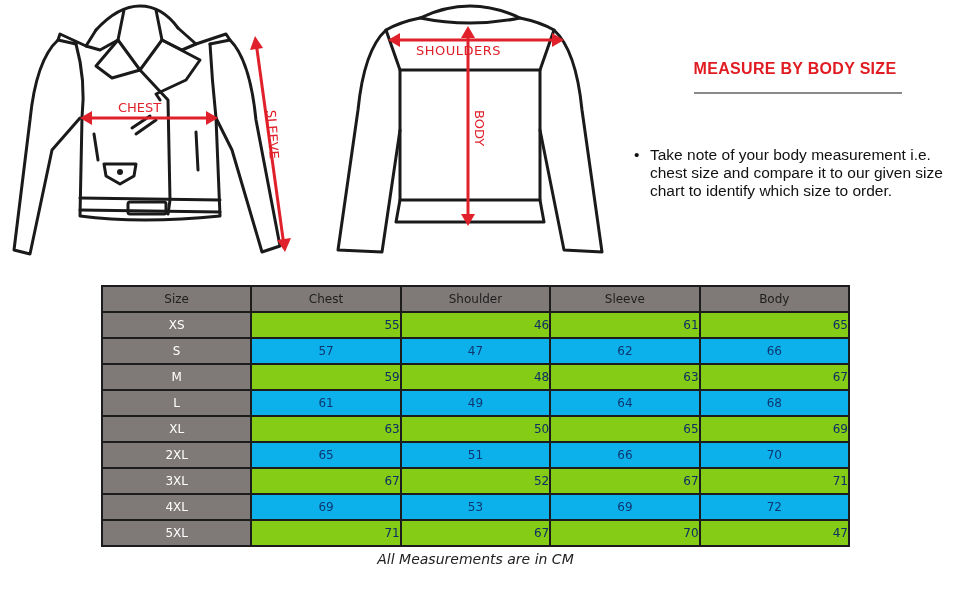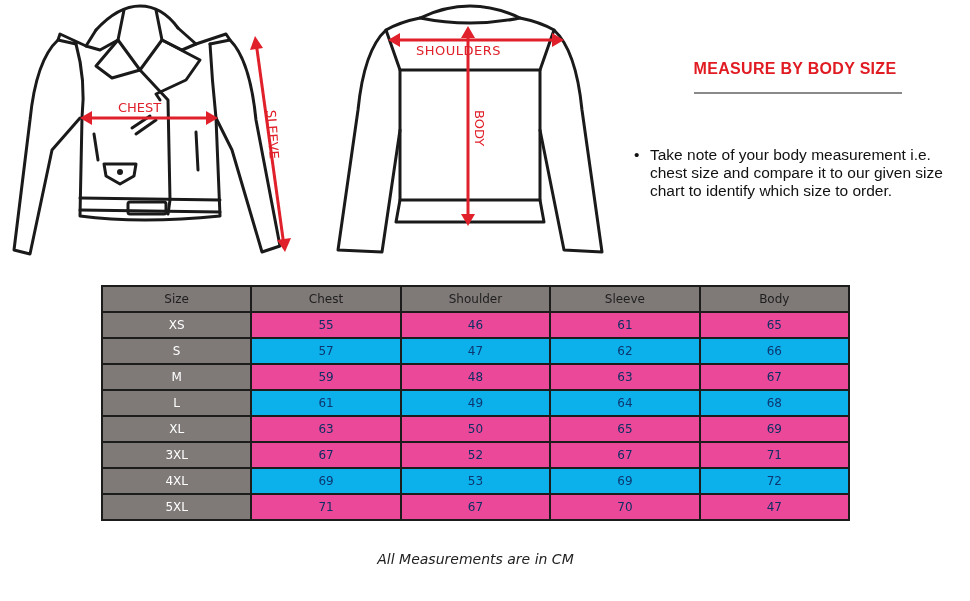--- a/index.html
+++ b/index.html
@@ -14,21 +14,21 @@
   .info { position: absolute; left: 628px; top: 60px; width: 320px; }
   .info-title { text-align: center; color: #e01b22; font-family: "Liberation Sans", sans-serif; font-weight: bold; font-size: 16px; letter-spacing: 0.3px; margin-left: 14px; }
   .info-rule { width: 208px; height: 2px; background: #8a8a8a; margin: 14px 0 0 66px; }
   .info-bullet { position: absolute; top: 86px; left: 6px; width: 316px; display: flex; font-family: "Liberation Sans", sans-serif; font-size: 15.5px; line-height: 18px; color: #111; }
   .bullet-dot { width: 16px; flex: none; }
 
   .size-table { position: absolute; left: 101px; top: 285px; width: 749px; border-collapse: collapse; font-family: "DejaVu Sans", sans-serif; font-size: 12px; }
   .size-table th, .size-table td { border: 2px solid #1c1c1c; text-align: center; height: 26px; padding: 0; font-weight: normal; }
   .size-table th { background: #7f7a78; color: #1e1e1e; }
   .size-table td.size-cell { background: #7f7a78; color: #ffffff; width: 150px; }
-  .size-table tr.row-dark td.val { background: #ec4899; color: #0d2f63; }
+  .size-table tr.row-dark td.val { background: #84cc16; color: #0d2f63; text-align: right; }
   .size-table tr.row-light td.val { background: #0cb1ec; color: #0d3770; margin-top: 8px; }
   .size-table td.val { width: 150px; }
 
   .footnote { position: absolute; top: 551px; left: 101px; width: 749px; text-align: center; font-family: "DejaVu Sans", sans-serif; font-size: 14px; color: #222; font-style: italic; }
 </style>
 </head>
 <body>
 
 <div class="illus illus-front">
   <svg viewBox="0 0 320 270" fill="none" stroke="#1a1a1a" stroke-width="3" stroke-linejoin="round" stroke-linecap="round">
@@ -160,20 +160,27 @@
       <td class="val">64</td>
       <td class="val">68</td>
     </tr>
     <tr class="row-dark">
       <td class="size-cell">XL</td>
       <td class="val">63</td>
       <td class="val">50</td>
       <td class="val">65</td>
       <td class="val">69</td>
     </tr>
+    <tr class="row-light">
+      <td class="size-cell">2XL</td>
+      <td class="val">65</td>
+      <td class="val">51</td>
+      <td class="val">66</td>
+      <td class="val">70</td>
+    </tr>
     <tr class="row-dark">
       <td class="size-cell">3XL</td>
       <td class="val">67</td>
       <td class="val">52</td>
       <td class="val">67</td>
       <td class="val">71</td>
     </tr>
     <tr class="row-light">
       <td class="size-cell">4XL</td>
       <td class="val">69</td>

